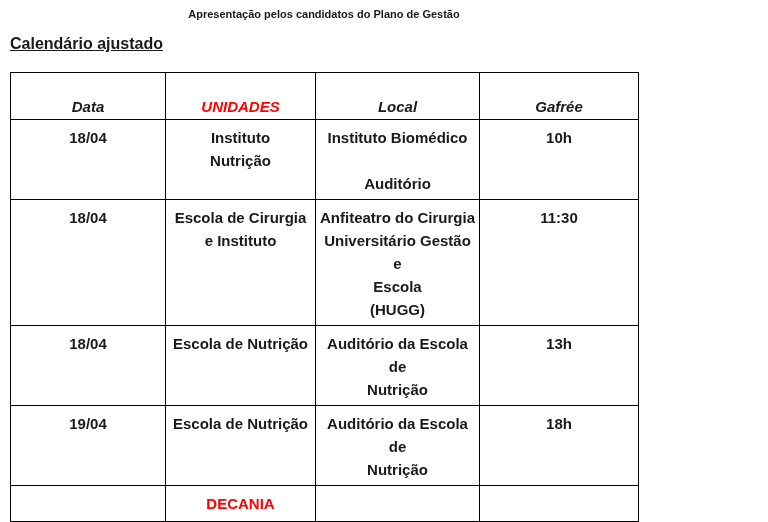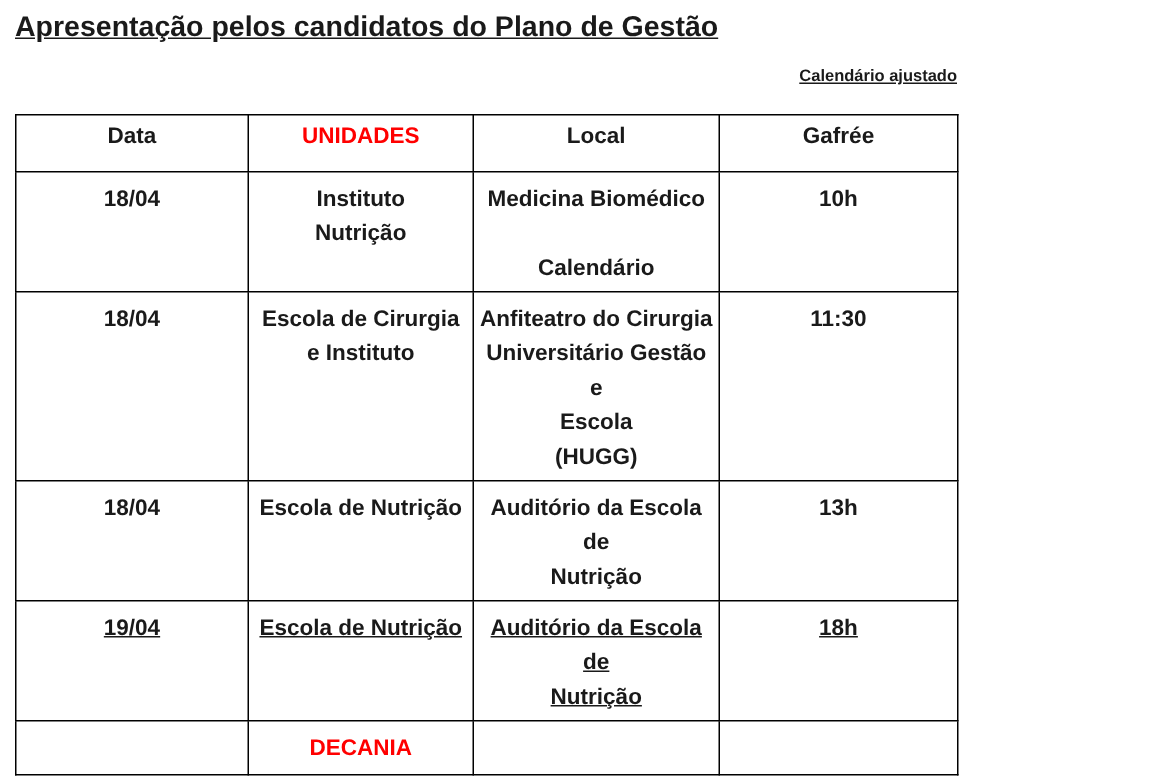--- a/index.html
+++ b/index.html
@@ -16,59 +16,59 @@
     color:var(--text);
     overflow:hidden;
   }
   .doc{
     width:648px;
     margin-left:10px;
     padding-top:8px;
   }
   .doc-title{
     width:628px;
-    text-align:left;
-    font-size:19px;
+    text-align:center;
+    font-size:11px;
     font-weight:bold;
-    text-decoration:underline;
   }
   .doc-subtitle{
     width:628px;
-    text-align:right;
-    font-size:11px;
+    text-align:left;
+    font-size:16px;
     font-weight:bold;
     text-decoration:underline;
     margin-top:15px;
   }
   table.schedule{
     margin-top:19px;
     width:628px;
     border-collapse:collapse;
     table-layout:fixed;
   }
   table.schedule td, table.schedule th{
     border:1px solid var(--border);
     vertical-align:top;
     text-align:center;
     font-size:15px;
     font-weight:bold;
     padding:6px 4px 4px 4px;
   }
   table.schedule th{
-    padding-top:5px;
+    padding-top:25px;
+    font-style:italic;
   }
   col.c-data{width:155px;}
   col.c-unidades{width:150px;}
   col.c-local{width:164px;}
   col.c-horario{width:159px;}
   tr.r-header{height:38px;}
   tr.r-0{height:72px;}
   tr.r-1{height:94px;}
   tr.r-2{height:60px;}
-  tr.r-3{height:60px;text-decoration:underline;}
+  tr.r-3{height:60px;}
   tr.r-4{height:36px;}
   .line{
     line-height:23px;
     min-height:23px;
   }
   .red{
     color:var(--red);
     margin-top:16px;
   }
 </style>
@@ -97,23 +97,23 @@
 
       <tr class="r-0">
         <td>
           <div class="line">18/04</div>
         </td>
         <td>
           <div class="line">Instituto</div>
           <div class="line">Nutrição</div>
         </td>
         <td>
-          <div class="line">Medicina Biomédico</div>
+          <div class="line">Instituto Biomédico</div>
           <div class="line"></div>
-          <div class="line">Calendário</div>
+          <div class="line">Auditório</div>
         </td>
         <td>
           <div class="line">10h</div>
         </td>
       </tr>
 
       <tr class="r-1">
         <td>
           <div class="line">18/04</div>
         </td>

